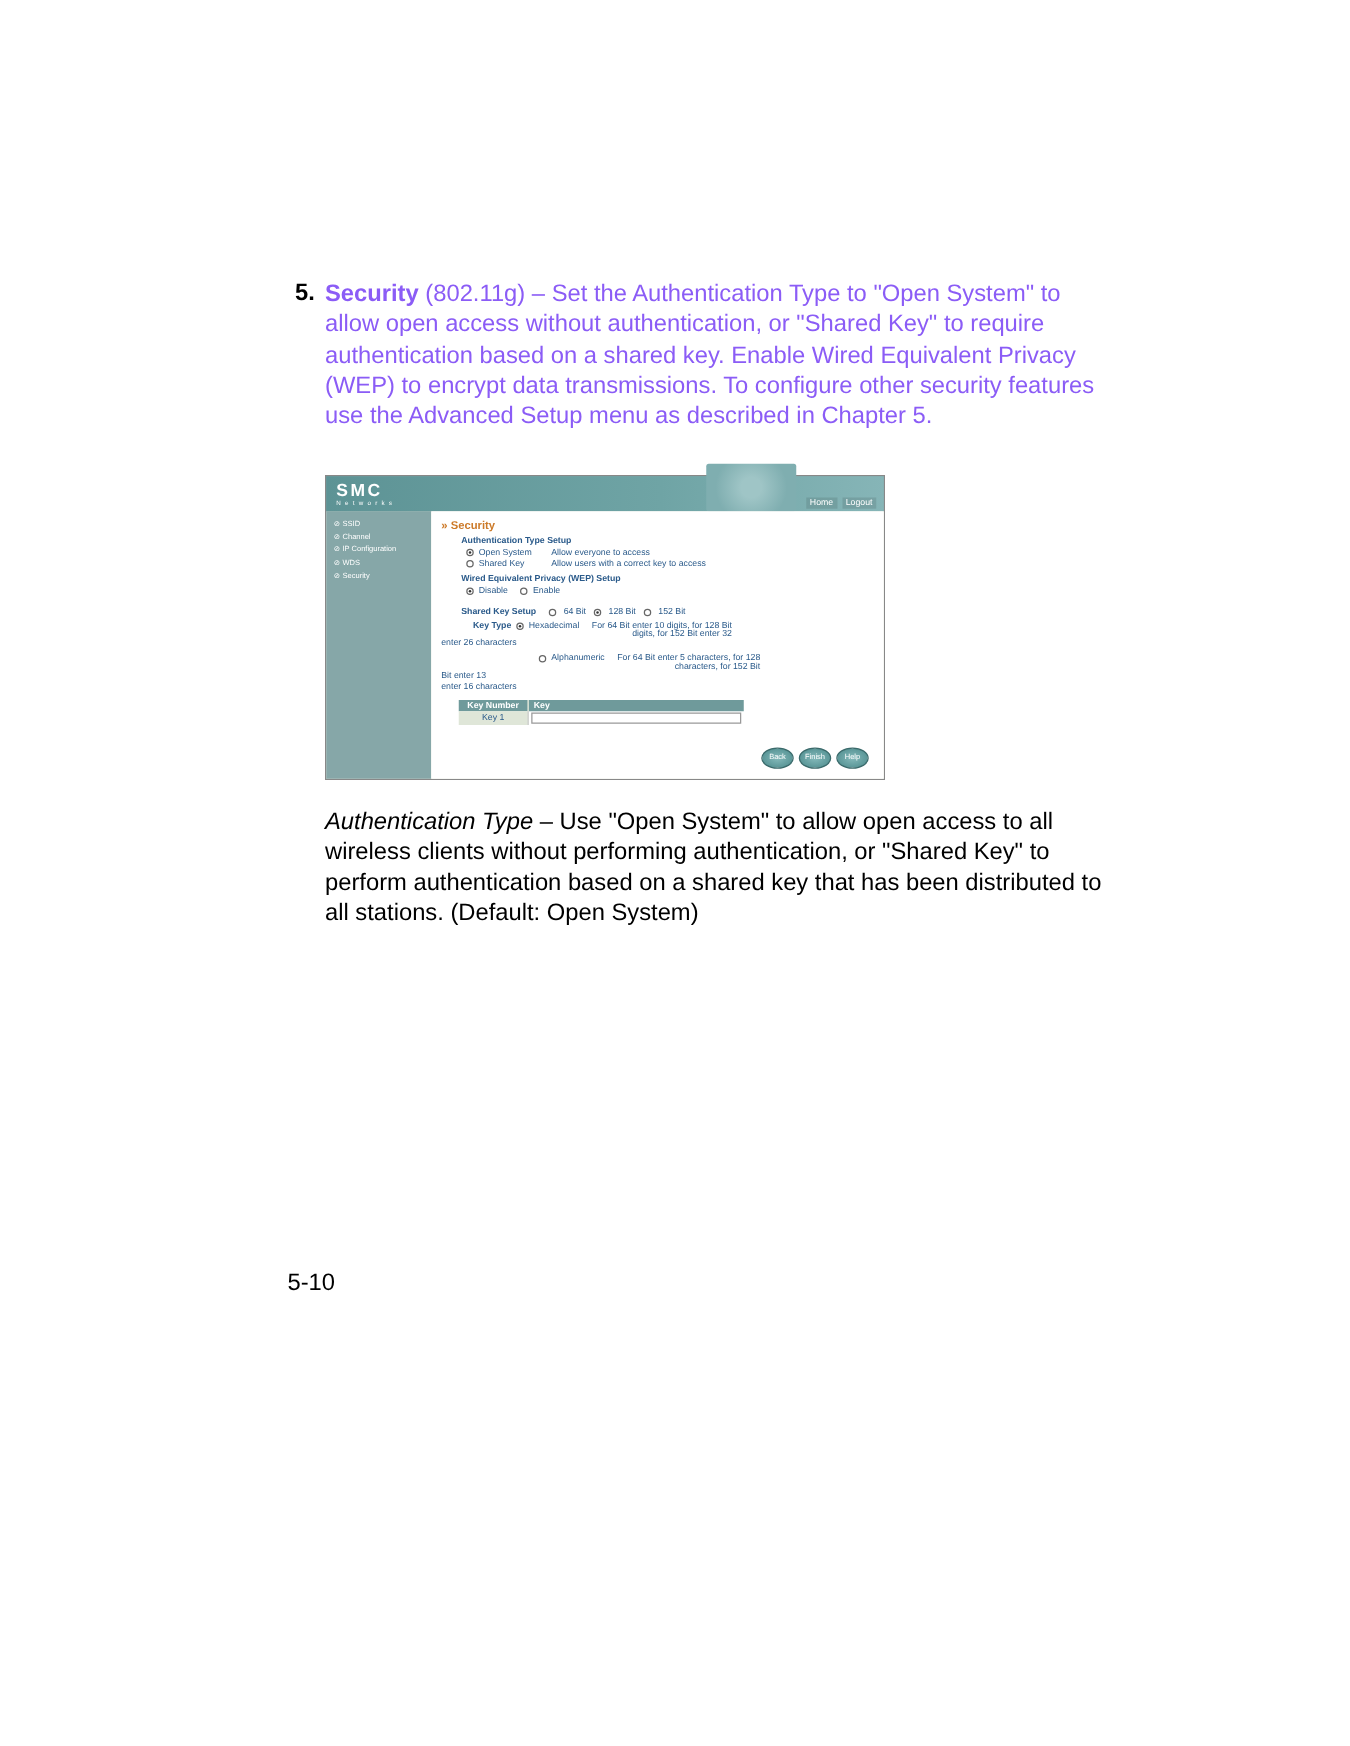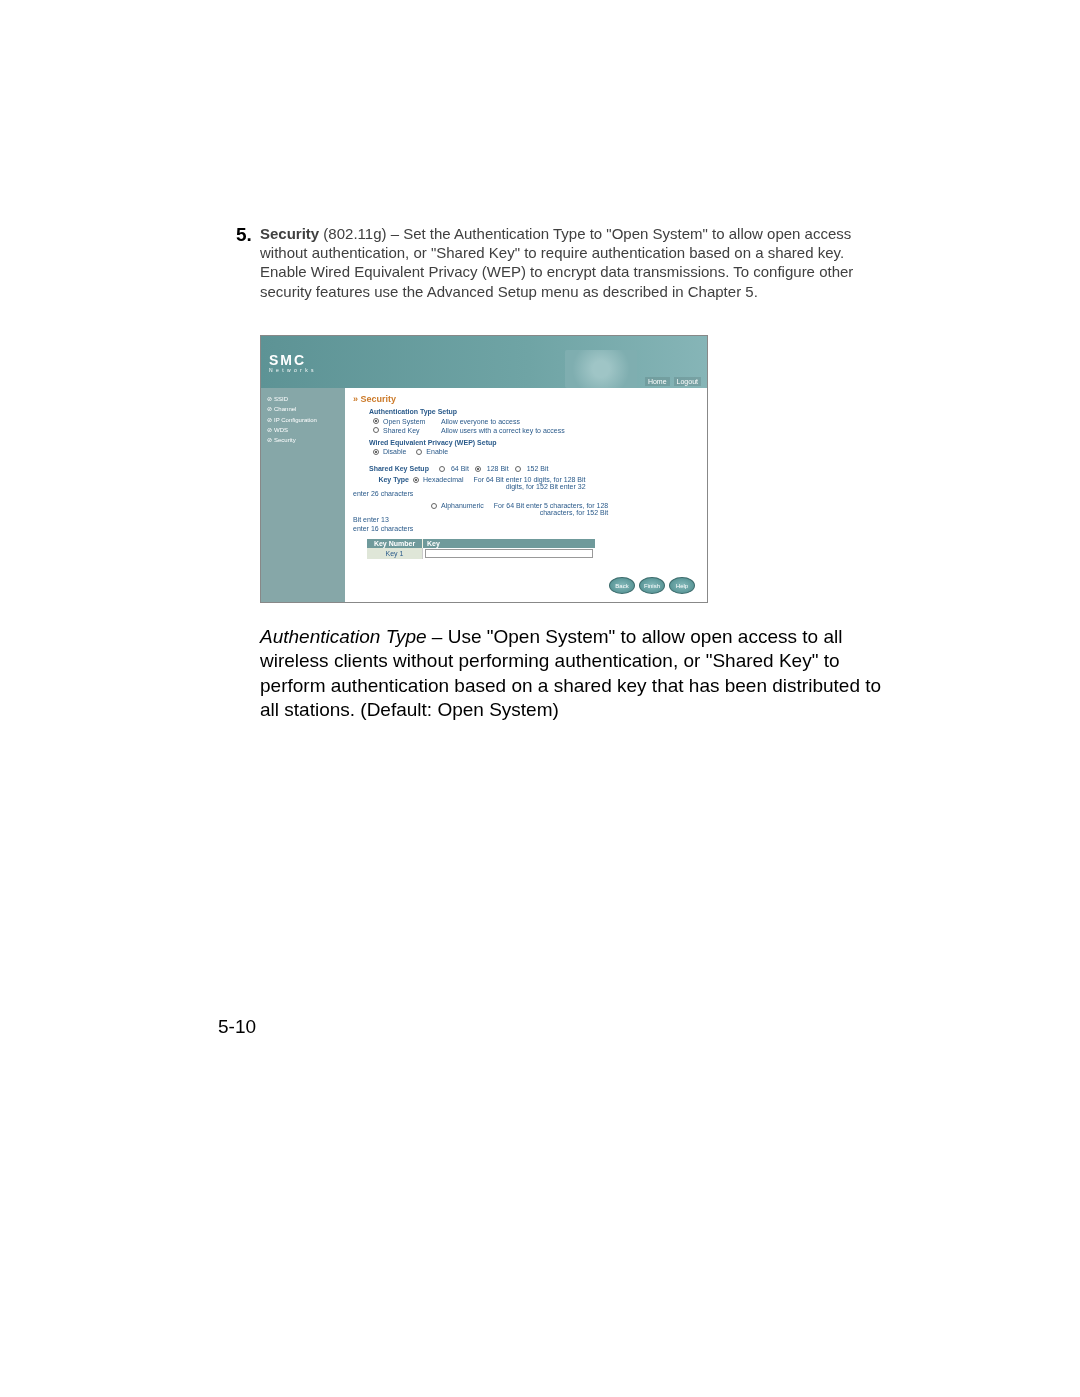--- a/index.html
+++ b/index.html
@@ -27,37 +27,37 @@
     margin-left: 42px;
     margin-right: 0;
   }
   .list-num {
     font-weight: bold;
     font-size: 19px;
     position: absolute;
     margin-left: -24px;
   }
   .list-content {
-    font-size: 15px;
+    font-size: 19px;
     line-height: 1.28;
-    color: #404040;
+    color: #8b5cf6;
   }
   .list-content .bold {
     font-weight: bold;
   }
   .screenshot-container {
     margin: 34px 0 22px 42px;
     width: 448px;
     border: 1px solid #888;
     background: #86a7a8;
     display: flex;
     flex-direction: column;
   }
   .ss-header {
-    height: 52px;
+    height: 28px;
     background: linear-gradient(to right, #5d9395 0%, #6fa4a5 60%, #86b5b7 100%);
     display: flex;
     align-items: center;
     justify-content: space-between;
     padding: 0 6px 0 8px;
     position: relative;
   }
   .ss-header-logo {
     color: #fff;
     font-size: 14px;
@@ -296,21 +296,21 @@
     line-height: 1.28;
     margin-left: 42px;
     margin-top: 20px;
     color: #000;
   }
   .para .ital {
     font-style: italic;
   }
   .page-num {
     position: absolute;
-    left: 218px;
+    left: 230px;
     top: 1016px;
     font-size: 19px;
   }
 </style>
 </head>
 <body>
 
 <div class="page">
 
   <div class="body-list">

